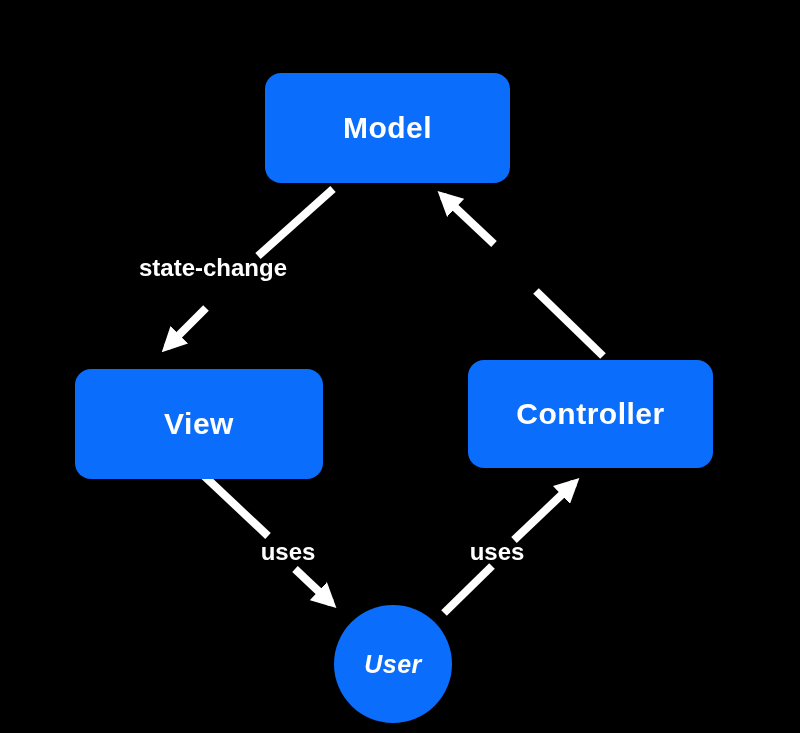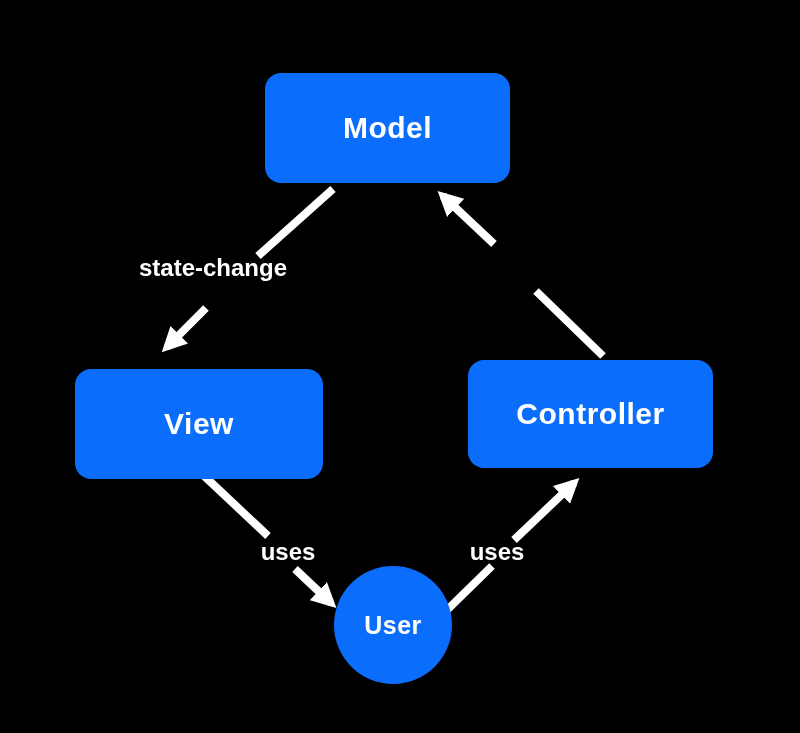--- a/index.html
+++ b/index.html
@@ -38,21 +38,21 @@
   .node.rect {
     border-radius: 16px;
   }
   .node.circle {
     border-radius: 50%;
     font-size: 25px;
   }
   #node-model      { left: 265px; top: 73px;  width: 245px; height: 110px; }
   #node-view       { left: 75px;  top: 369px; width: 248px; height: 110px; }
   #node-controller { left: 468px; top: 360px; width: 245px; height: 108px; }
-  #node-user       { left: 334px; top: 566px; width: 118px; height: 118px; }
+  #node-user       { left: 334px; top: 605px; width: 118px; height: 118px; font-style: italic; }
   .edge-label {
     position: absolute;
     color: var(--text, #ffffff);
     font-weight: 700;
     font-size: 24px;
     text-align: center;
     line-height: 28px;
     white-space: nowrap;
   }
   #label-state-change { left: 98px;  top: 254px; width: 230px; }

